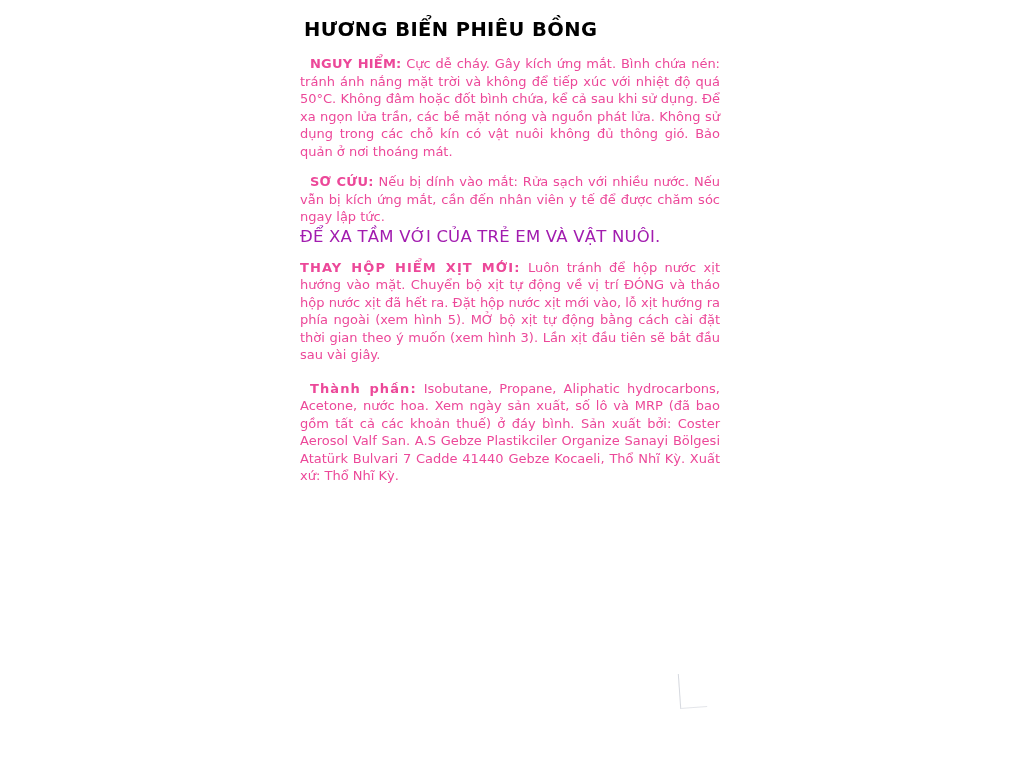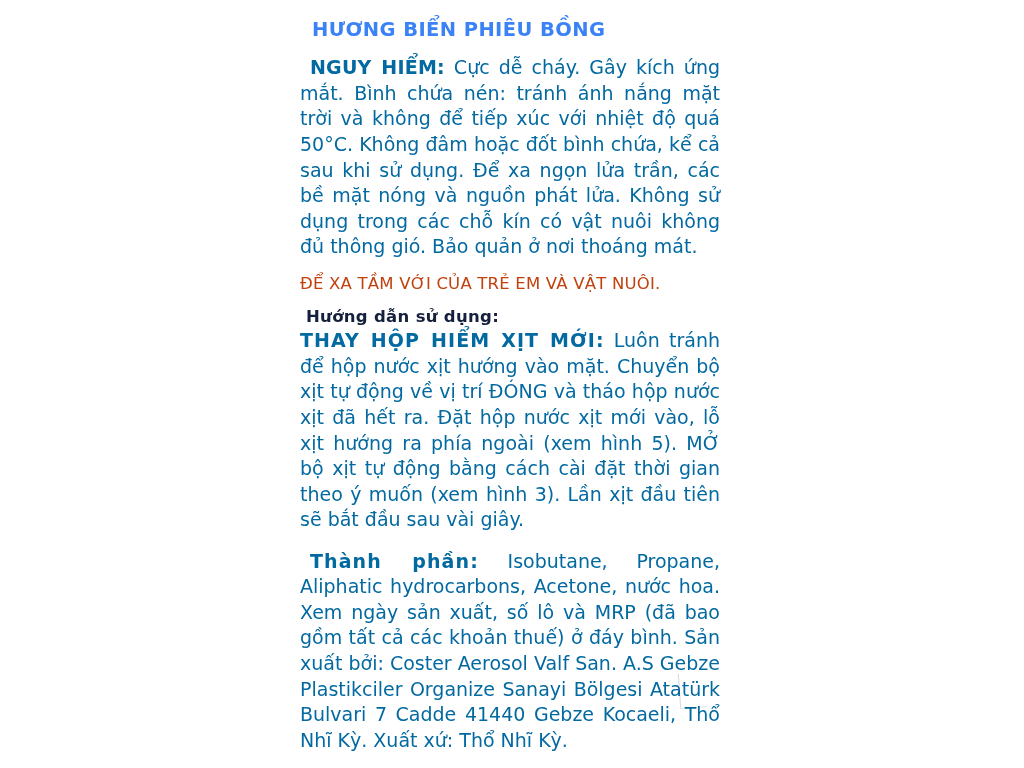--- a/index.html
+++ b/index.html
@@ -21,50 +21,50 @@
     top: 8px;
     width: 420px;
     height: 752px;
   }
 
   .product-title {
     font-size: 19.5px;
     font-weight: 700;
     letter-spacing: 0.4px;
     line-height: 1.2;
-    margin: 10px 0 14px 12px;
-    color: #3b82f6;
+    margin: 10px 0 14px 4px;
+    color: #000000;
   }
 
   .block {
     margin-bottom: 13px;
   }
 
   .para {
-    font-size: 19px;
+    font-size: 13px;
     line-height: 1.345;
     text-align: justify;
     text-justify: inter-word;
-    color: #0369a1;
+    color: #ec4899;
     margin: 0;
   }
 
   .para .lead {
     font-weight: 700;
     letter-spacing: 0.2px;
   }
 
   .para .lead.spaced {
     letter-spacing: 1.1px;
   }
 
   .caps-line {
     font-size: 16.5px;
     line-height: 1.345;
-    color: #c2410c;
+    color: #a21caf;
     margin: 0;
     letter-spacing: 0.2px;
   }
 
   .heading-sub {
     font-size: 16.5px;
     font-weight: 700;
     line-height: 1.3;
     margin: 0 0 1px 6px;
     letter-spacing: 0.3px;
@@ -105,25 +105,25 @@
 
 <div class="label-sheet">
 
   <div class="product-title">HƯƠNG BIỂN PHIÊU BỒNG</div>
 
   <div class="block block-danger">
     <p class="para"><span class="indent"></span><span class="lead">NGUY HIỂM:</span><span> Cực dễ cháy. Gây kích ứng mắt. Bình chứa nén: tránh ánh nắng mặt trời và không để tiếp xúc với nhiệt độ quá 50°C. Không đâm hoặc đốt bình chứa, kể cả sau khi sử dụng. Để xa ngọn lửa trần, các bề mặt nóng và nguồn phát lửa. Không sử dụng trong các chỗ kín có vật nuôi không đủ thông gió. Bảo quản ở nơi thoáng mát.</span></p>
   </div>
 
   <div class="block block-first-aid">
+    <p class="para"><span class="indent"></span><span class="lead">SƠ CỨU:</span><span> Nếu bị dính vào mắt: Rửa sạch với nhiều nước. Nếu vẫn bị kích ứng mắt, cần đến nhân viên y tế để được chăm sóc ngay lập tức.</span></p>
     <p class="caps-line">ĐỂ XA TẦM VỚI CỦA TRẺ EM VÀ VẬT NUÔI.</p>
   </div>
 
   <div class="block block-usage">
-    <p class="heading-sub">Hướng dẫn sử dụng:</p>
     <p class="para"><span class="lead spaced">THAY HỘP HIỂM XỊT MỚI:</span><span> Luôn tránh để hộp nước xịt hướng vào mặt. Chuyển bộ xịt tự động về vị trí ĐÓNG và tháo hộp nước xịt đã hết ra. Đặt hộp nước xịt mới vào, lỗ xịt hướng ra phía ngoài (xem hình 5). MỞ bộ xịt tự động bằng cách cài đặt thời gian theo ý muốn (xem hình 3). Lần xịt đầu tiên sẽ bắt đầu sau vài giây.</span></p>
   </div>
 
   <div class="block block-ingredients">
     <p class="para"><span class="indent"></span><span class="lead spaced">Thành phần:</span><span> Isobutane, Propane, Aliphatic hydrocarbons, Acetone, nước hoa. Xem ngày sản xuất, số lô và MRP (đã bao gồm tất cả các khoản thuế) ở đáy bình. Sản xuất bởi: Coster Aerosol Valf San. A.S Gebze Plastikciler Organize Sanayi Bölgesi Atatürk Bulvari 7 Cadde 41440 Gebze Kocaeli, Thổ Nhĩ Kỳ. Xuất xứ: Thổ Nhĩ Kỳ.</span></p>
   </div>
 
   <div class="print-artifact"></div>
 </div>
 

